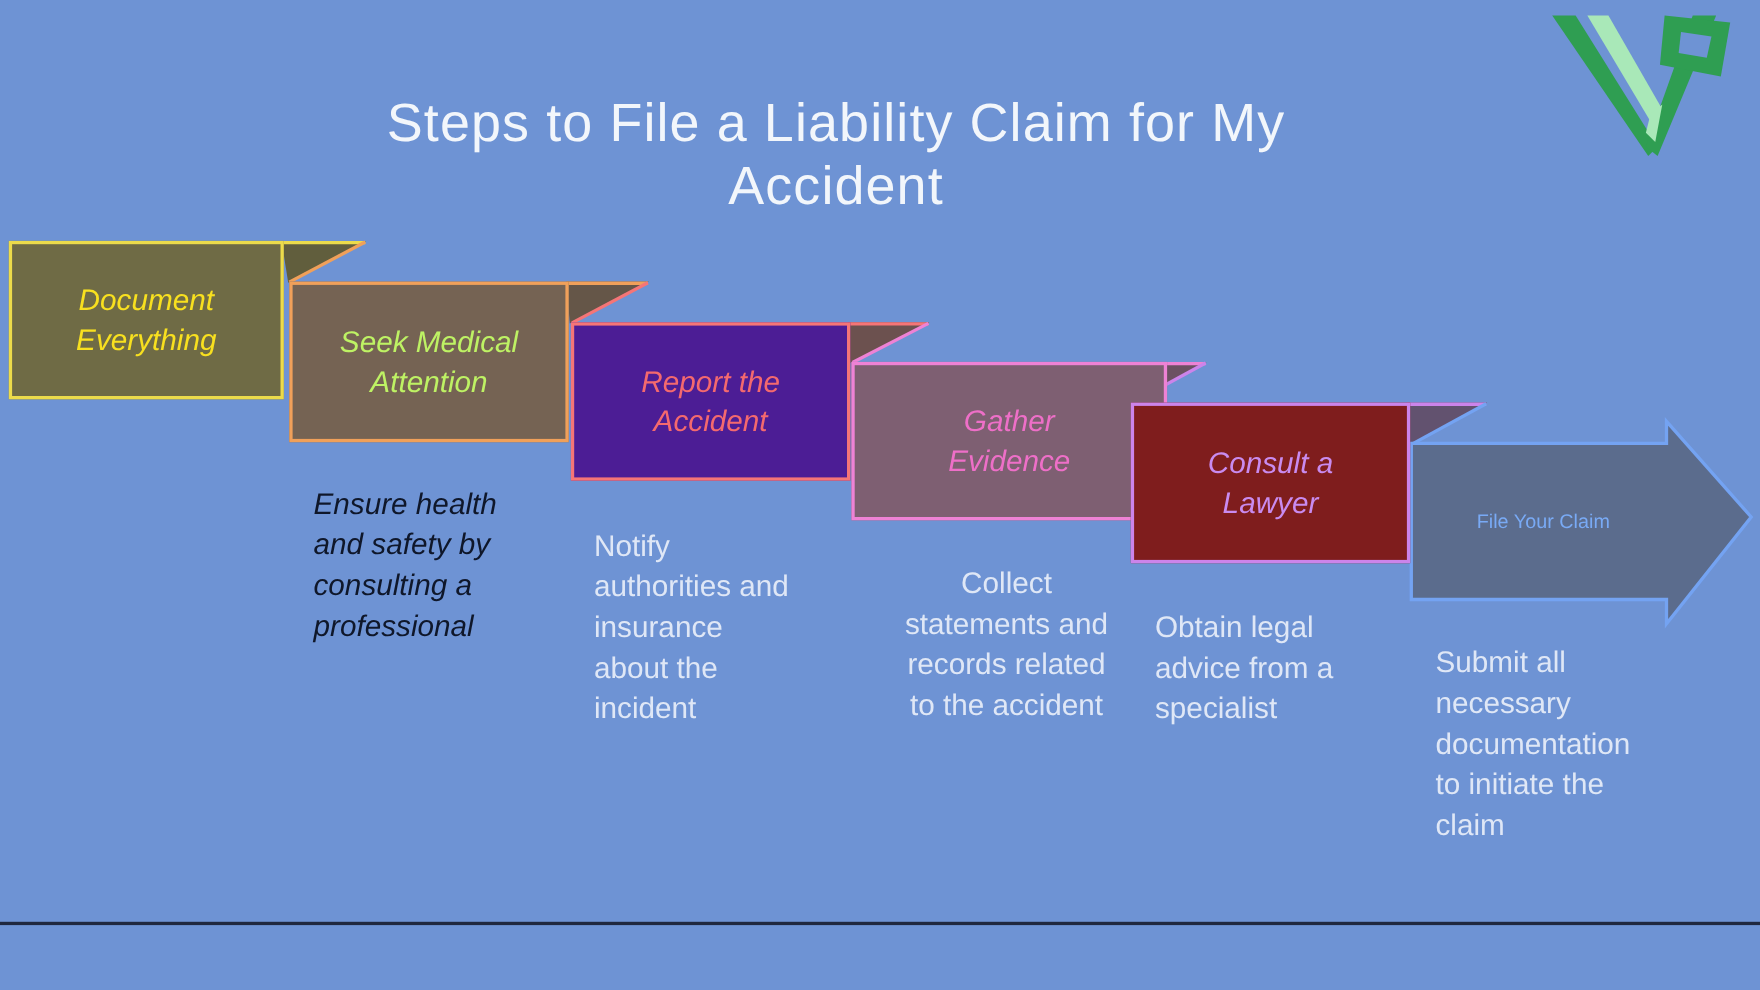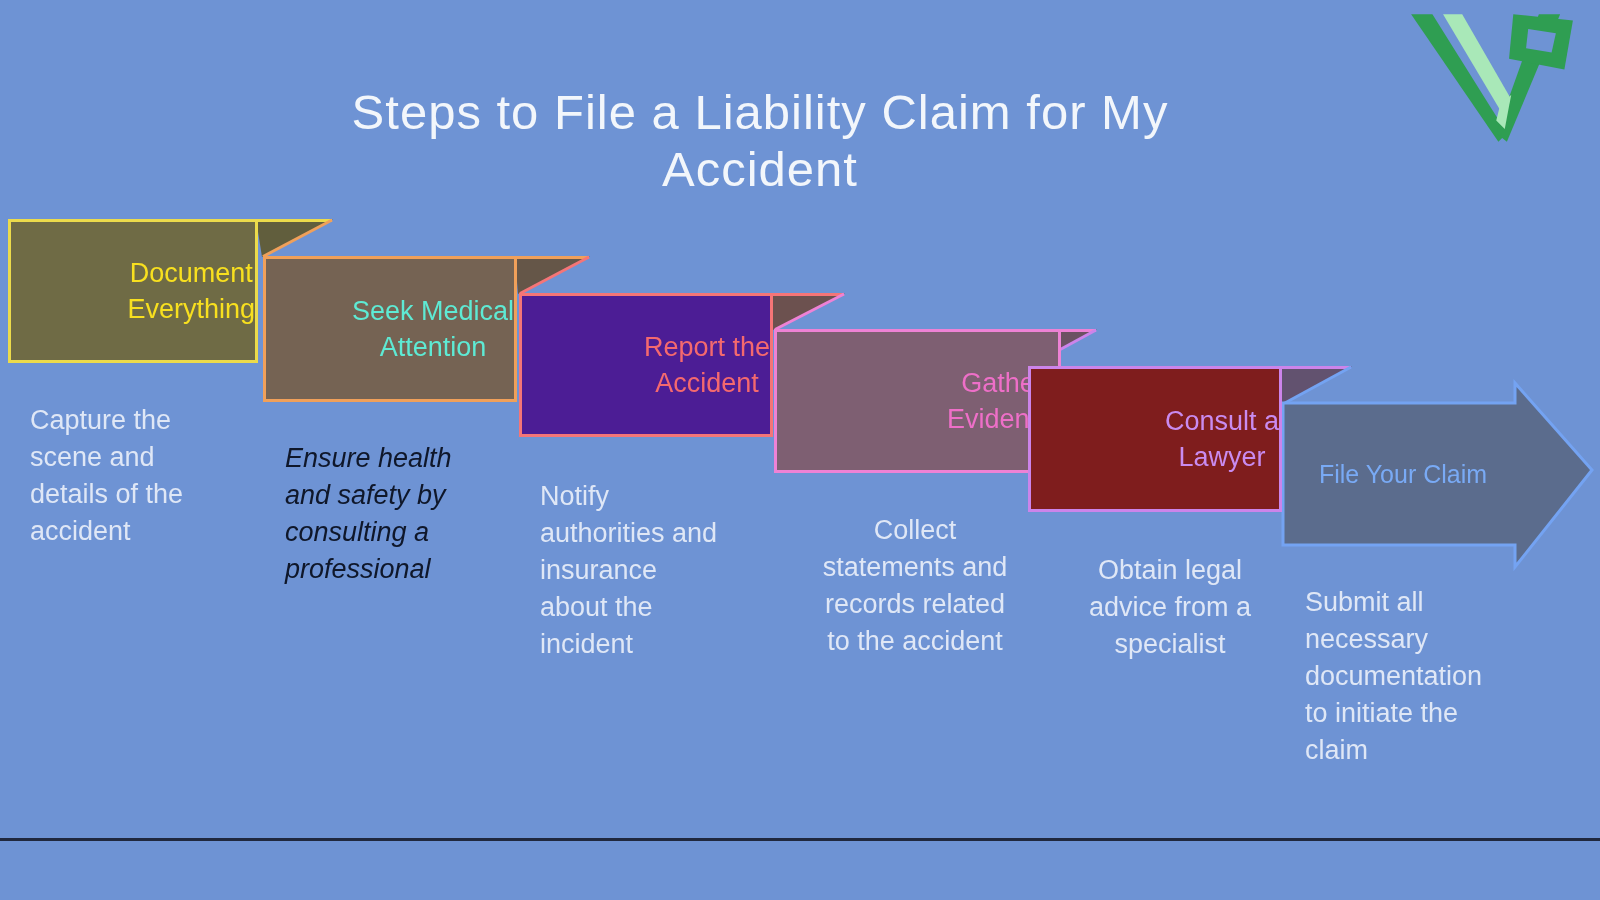--- a/index.html
+++ b/index.html
@@ -7,26 +7,26 @@
   .stage{position:relative;width:1600px;height:900px;overflow:hidden;}
   .page-title{
     position:absolute;left:60px;top:84px;width:1400px;
     text-align:center;font-size:49px;line-height:57px;font-weight:400;
     letter-spacing:1px;white-space:pre-line;
   }
   .shapes{position:absolute;left:0;top:0;z-index:1;}
   .logo{position:absolute;left:1406px;top:12px;z-index:3;}
   .step-box{
     position:absolute;z-index:2;box-sizing:border-box;border:3px solid;
-    display:flex;align-items:center;justify-content:flex-end;
-    text-align:center;font-size:27px;line-height:36px;white-space:pre-line;
+    display:flex;align-items:center;justify-content:center;
+    text-align:center;font-size:27px;line-height:36px;white-space:pre-line;font-style:italic;
   }
   .arrow-label{
     position:absolute;z-index:2;display:flex;align-items:center;justify-content:center;
-    text-align:center;font-size:25px;
+    text-align:center;font-size:18px;
   }
   .step-desc{
     position:absolute;z-index:2;width:240px;
     font-size:27px;line-height:37px;white-space:pre-line;
   }
   .divider{position:absolute;left:0;top:838px;width:1600px;height:3px;z-index:2;}
   .b1{left:8px;top:219px;width:250px;height:144px;}
   .b2{left:263px;top:256px;width:254px;height:146px;}
   .b3{left:519px;top:293px;width:254px;height:144px;}
   .b4{left:774px;top:329px;width:287px;height:144px;}
@@ -78,58 +78,54 @@
     <line x1="1279" y1="367.5" x2="1351" y2="367.5" stroke-width="3" stroke="#cc84ea"></line>
     <line x1="1351" y1="367" x2="1284" y2="403.5" stroke-width="3" stroke="#74a3f2"></line>
 
     <polygon points="1283,403 1515,403 1515,383 1592,470 1515,567 1515,545 1283,545" stroke-width="3" fill="#5b6c8d" stroke="#74a3f2"></polygon>
   </svg>
 
   <div class="step-box b1" style="background-color: rgb(111, 107, 69); border-color: rgb(236, 219, 75); color: rgb(248, 224, 31);">
     <span>Document
 Everything</span>
   </div>
-  <div class="step-box b2" style="background-color: rgb(117, 99, 83); border-color: rgb(240, 160, 90); color: #5eead4;">
+  <div class="step-box b2" style="background-color: rgb(117, 99, 83); border-color: rgb(240, 160, 90); color: #bef264;">
     <span>Seek Medical
 Attention</span>
   </div>
   <div class="step-box b3" style="background-color: #4c1d95; border-color: rgb(245, 117, 119); color: rgb(244, 105, 110);">
     <span>Report the
 Accident</span>
   </div>
   <div class="step-box b4" style="background-color: rgb(126, 95, 114); border-color: rgb(238, 130, 213); color: rgb(238, 111, 200);">
     <span>Gather
 Evidence</span>
   </div>
   <div class="step-box b5" style="background-color: #7f1d1d; border-color: rgb(204, 132, 234); color: rgb(201, 139, 239);">
     <span>Consult a
 Lawyer</span>
   </div>
   <div class="arrow-label b6" style="color: rgb(121, 170, 245);">
     <span>File Your Claim</span>
   </div>
 
-  <div class="step-desc d1" style="color: rgb(223, 231, 246);">Capture the
-scene and
-details of the
-accident</div>
   <div class="step-desc d2" style="color: #0f172a; font-style: italic;">Ensure health
 and safety by
 consulting a
 professional</div>
   <div class="step-desc d3" style="color: rgb(223, 231, 246);">Notify
 authorities and
 insurance
 about the
 incident</div>
   <div class="step-desc d4" style="color: rgb(223, 231, 246);">Collect
 statements and
 records related
 to the accident</div>
-  <div class="step-desc d5" style="color: rgb(223, 231, 246); text-align: center;">Obtain legal
+  <div class="step-desc d5" style="color: rgb(223, 231, 246);">Obtain legal
 advice from a
 specialist</div>
   <div class="step-desc d6" style="color: rgb(223, 231, 246);">Submit all
 necessary
 documentation
 to initiate the
 claim</div>
 
   <div class="divider" style="background-color: rgb(32, 40, 62);"></div>
 </div>

